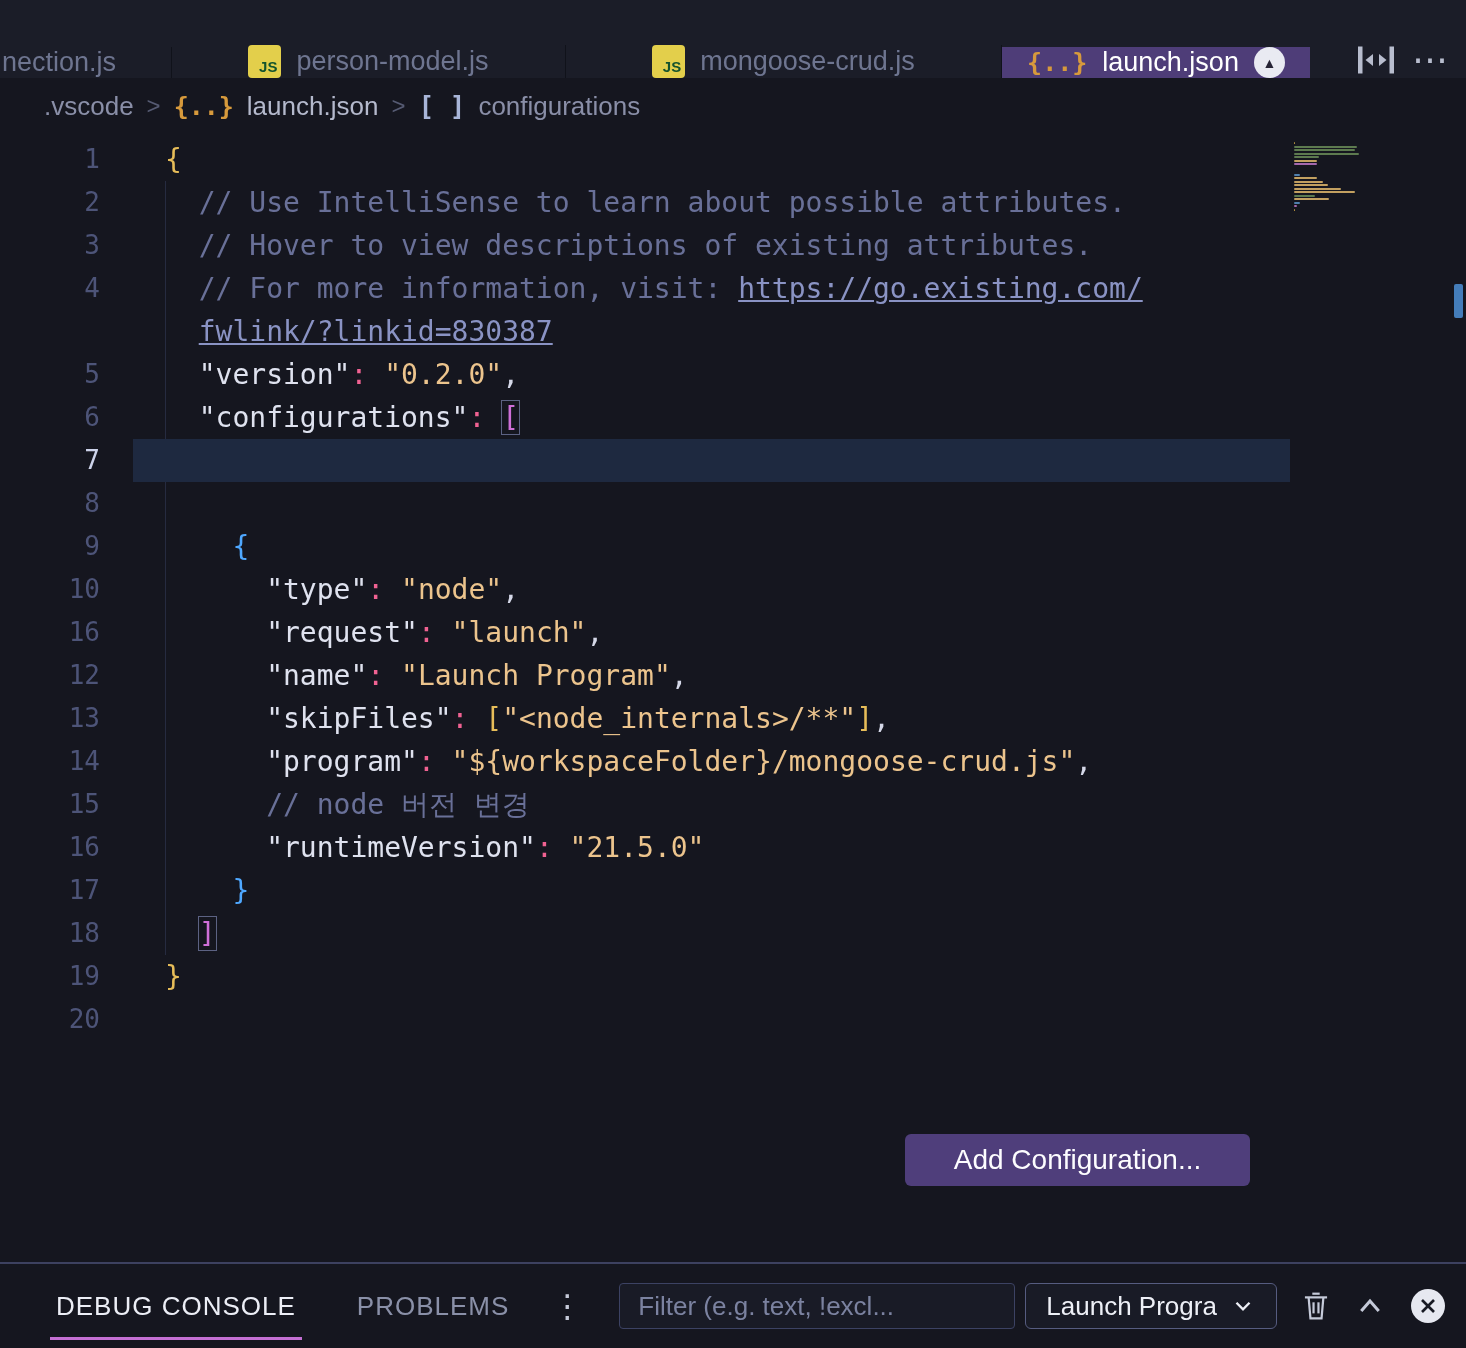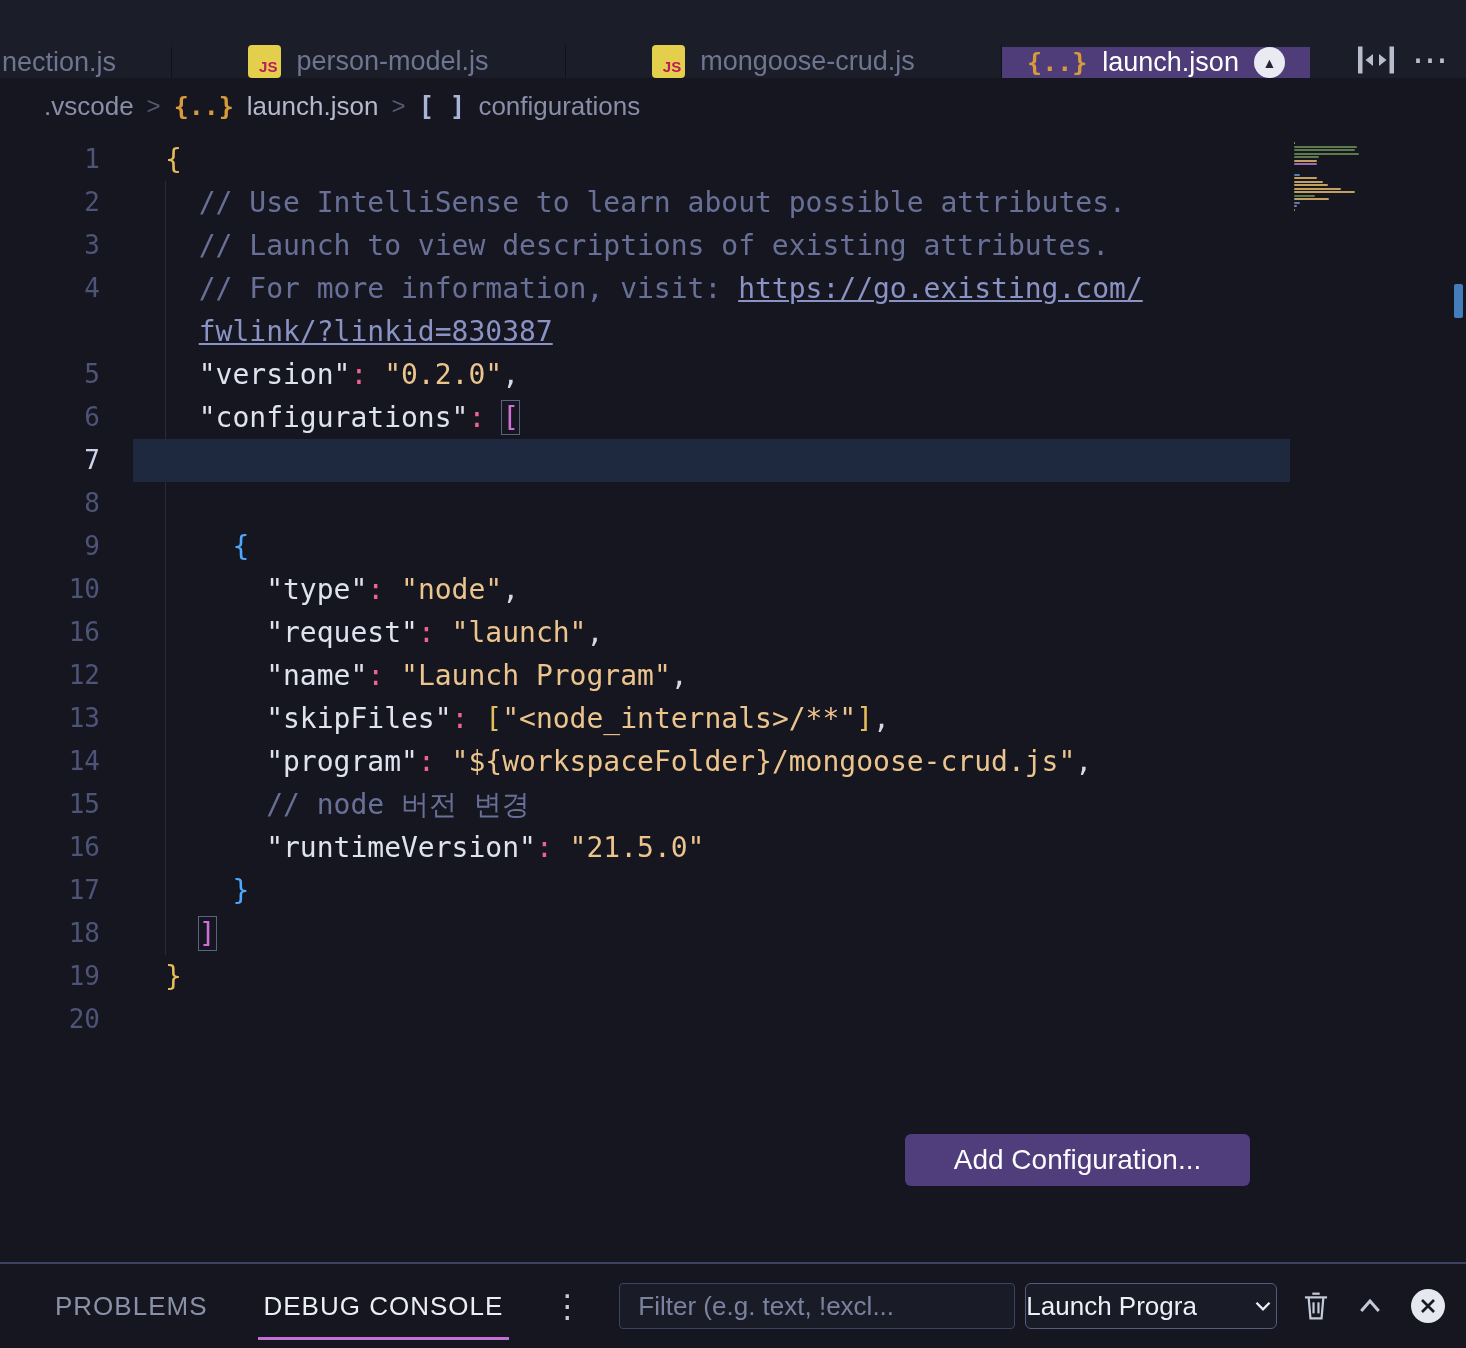--- a/index.html
+++ b/index.html
@@ -9,21 +9,21 @@
 
   
   .tabbar { position:absolute; top:0; left:0; right:0; height:78px; background:#1b1d28;
             display:flex; align-items:flex-end; }
   .tab { display:flex; align-items:center; justify-content:center; gap:15px;
          font-size:27px; color:#6e7590; border-right:1px solid #10121a; flex:none; }
   .tab.t1 { width:172px; justify-content:flex-start; padding-left:2px; overflow:hidden; }
   .tab.t2 { width:394px; }
   .tab.t3 { width:436px; }
   .tab.t4 { width:308px; background:#4e3d78; color:#ffffff; border-right:none; }
-  .js-badge { width:33px; height:33px; border-radius:4px; background:#e3cf4b; color:#be185d;
+  .js-badge { width:33px; height:33px; border-radius:4px; background:#e3cf4b; color:#14532d;
               font-weight:bold; font-size:15px; display:flex; align-items:flex-end;
               justify-content:flex-end; padding:3px 4px; flex:none; }
   .json-glyph { font-family:"DejaVu Sans Mono", monospace; font-size:25px; font-weight:bold;
                 color:#d79a3c; }
   .tab-circle { width:31px; height:31px; border-radius:50%; background:#e9eaf2; color:#262335;
                 display:flex; align-items:center; justify-content:center; font-size:14px; flex:none; }
   .tab-actions { margin-left:auto; display:flex; align-items:center; gap:18px; padding:0 16px; }
   .icon-btn { color:#b8bdce; display:flex; align-items:center; justify-content:center; }
   .more-glyph { font-size:36px; letter-spacing:2px; line-height:1; }
 
@@ -74,21 +74,21 @@
   .panel-tab.debug { margin-left:50px; color:#eceef6; padding:0 6px; }
   .panel-tab.debug::after { content:""; position:absolute; left:0; right:0; bottom:8px;
                             height:3px; background:#c46fd3; }
   .kebab { margin-left:42px; color:#c6cad9; font-size:32px; line-height:1; flex:none; }
   .filter-input { margin-left:36px; width:396px; height:46px; background:#191b26;
                   border:1px solid #3c4263; border-radius:4px; color:#aeb4cc; font-size:26px;
                   padding:8px 18px; font-family:"Liberation Sans", sans-serif; flex:none; }
   .filter-input::placeholder { color:#7b82a0; }
   .launch-select { margin-left:10px; width:252px; height:46px; border:1px solid #565c80;
                    border-radius:6px; background:#191b26; display:flex; align-items:center;
-                   padding:0 0; color:#edeff6; font-size:26px; flex:none;
+                   padding:0 20px; color:#edeff6; font-size:26px; flex:none;
                    overflow:hidden; white-space:nowrap; }
   .launch-select .sel-label { overflow:hidden; white-space:nowrap; flex:1; }
   .panel-icon { margin-left:24px; color:#c5cad9; display:flex; align-items:center; flex:none; }
   .close-circle { margin-left:26px; width:34px; height:34px; border-radius:50%;
                   background:#e6e8f0; display:flex; align-items:center; justify-content:center;
                   flex:none; }
 </style>
 </head>
 <body>
 
@@ -140,21 +140,21 @@
         <div class="row">
           <span class="ln">1</span>
           <span class="codeline"><span class="tok b1">{</span></span>
         </div>
         <div class="row">
           <span class="ln">2</span>
           <span class="codeline"><span class="tok pun">  </span><span class="tok com">// Use IntelliSense to learn about possible attributes.</span></span>
         </div>
         <div class="row">
           <span class="ln">3</span>
-          <span class="codeline"><span class="tok pun">  </span><span class="tok com">// Launch to view descriptions of existing attributes.</span></span>
+          <span class="codeline"><span class="tok pun">  </span><span class="tok com">// Hover to view descriptions of existing attributes.</span></span>
         </div>
         <div class="row">
           <span class="ln">4</span>
           <span class="codeline"><span class="tok pun">  </span><span class="tok com">// For more information, visit: </span><span class="tok url">https://go.existing.com/</span></span>
         </div>
         <div class="row">
           <span class="ln"></span>
           <span class="codeline"><span class="tok pun">  </span><span class="tok url">fwlink/?linkid=830387</span></span>
         </div>
         <div class="row">
@@ -244,22 +244,22 @@
         <div class="mmrow" style="width: 6px; background: rgb(79, 127, 174);"></div>
         <div class="mmrow" style="width: 3px; background: rgb(165, 104, 173);"></div>
         <div class="mmrow" style="width: 1px; background: rgb(182, 147, 63);"></div>
         <div class="mmrow"></div>
       </div>
     <div class="ruler-mark"></div>
     <button class="add-btn">Add Configuration...</button>
   </div>
 
   <div class="panel">
+    <div class="panel-tab debug">DEBUG CONSOLE</div>
     <div class="panel-tab problems">PROBLEMS</div>
-    <div class="panel-tab debug">DEBUG CONSOLE</div>
     <div class="kebab">⋮</div>
     <input class="filter-input" placeholder="Filter (e.g. text, !excl..." style="">
     <div class="launch-select">
       <span class="sel-label">Launch Progra</span>
       <svg width="26" height="26" viewBox="0 0 24 24" fill="none" stroke="#edeff6" stroke-width="2.2">
         <polyline points="6 9 12 15 18 9"></polyline>
       </svg>
     </div>
     <span class="panel-icon">
       <svg width="30" height="32" viewBox="0 0 24 26" fill="none" stroke="#c5cad9" stroke-width="1.8">

